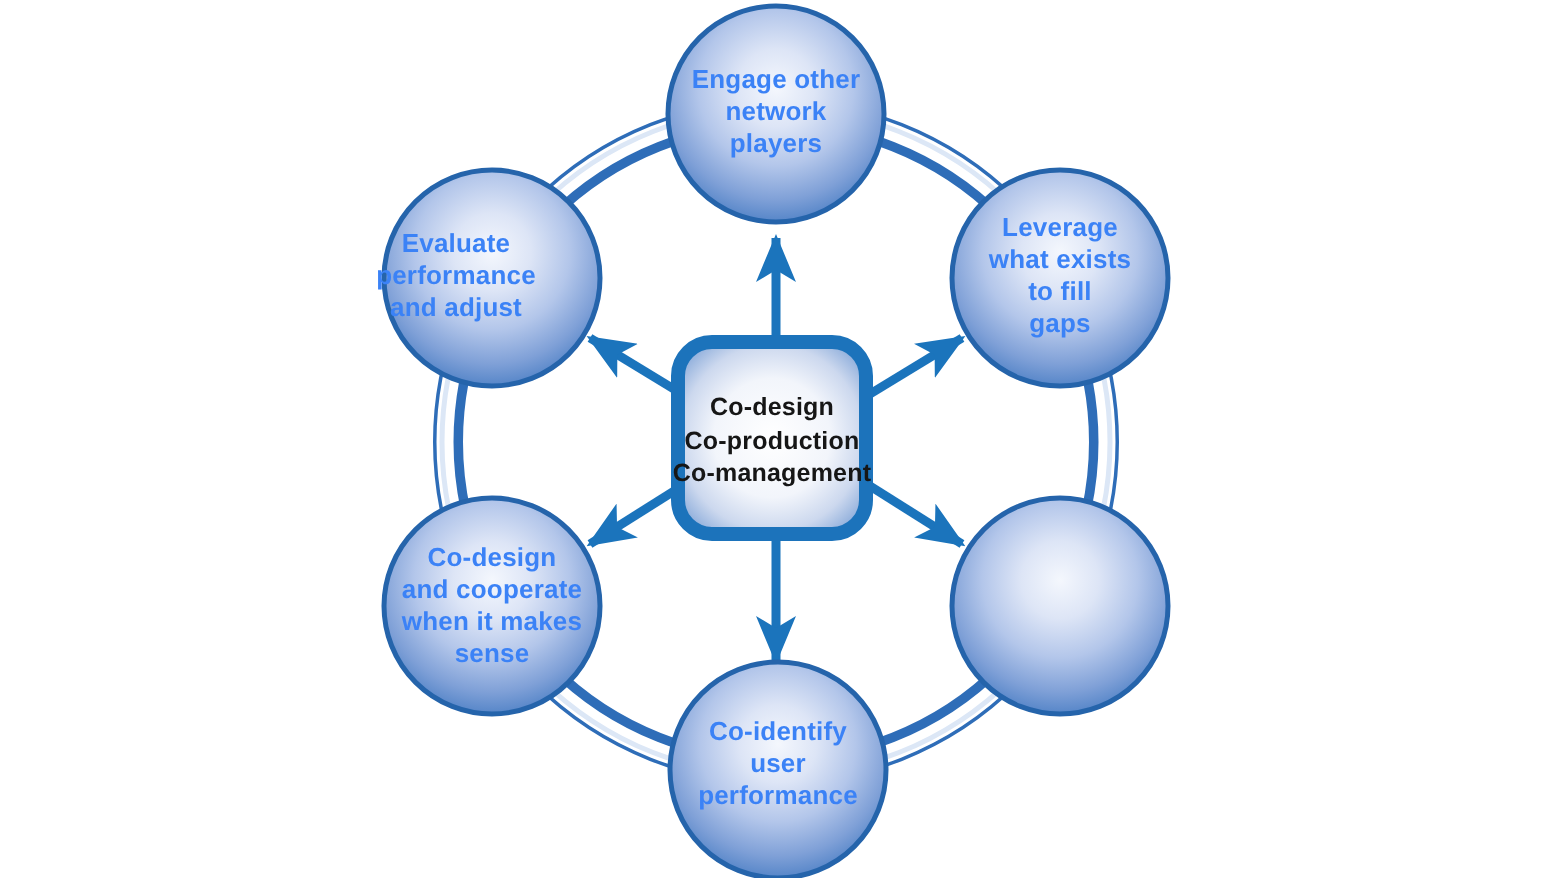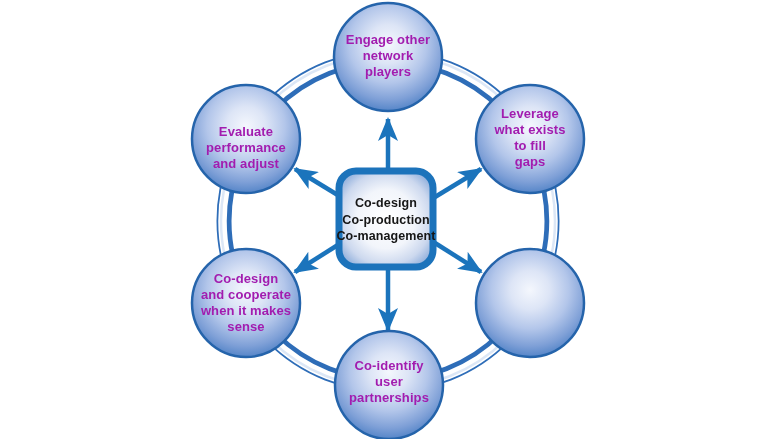--- a/index.html
+++ b/index.html
@@ -10,21 +10,21 @@
     background: #ffffff;
     overflow: hidden;
     font-family: "Liberation Sans", sans-serif;
   }
   .stage svg { position: absolute; left: 0; top: 0; }
   .label {
     position: absolute;
     transform: translate(-50%, -50%);
     text-align: center;
     font-weight: bold;
-    color: #a21caf;
+    color: #3b82f6;
     white-space: pre-line;
     font-size: 13px;
     line-height: 16px;
     letter-spacing: 0.1px;
     width: 120px;
     pointer-events: none;
   }
   .center-label {
     font-size: 12.5px;
     line-height: 16.5px;
@@ -94,24 +94,24 @@
 players</div>
 
   <div class="label" style="left:530px; top:138px;">Leverage
 what exists
 to fill
 gaps</div>
 
 
   <div class="label" style="left:389px; top:382px;">Co-identify
 user
-partnerships</div>
+performance</div>
 
   <div class="label" style="left:246px; top:303px;">Co-design
 and cooperate
 when it makes
 sense</div>
 
-  <div class="label" style="left:246px; top:138px;margin-top:10px;">Evaluate
+  <div class="label" style="left:228px; top:138px;">Evaluate
 performance
 and adjust</div>
 
 </div>
 
 </body></html>

